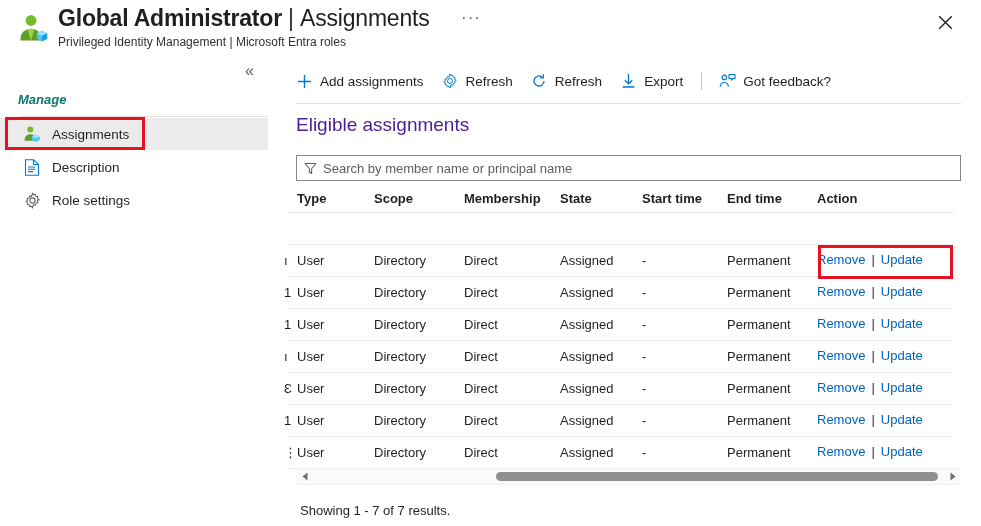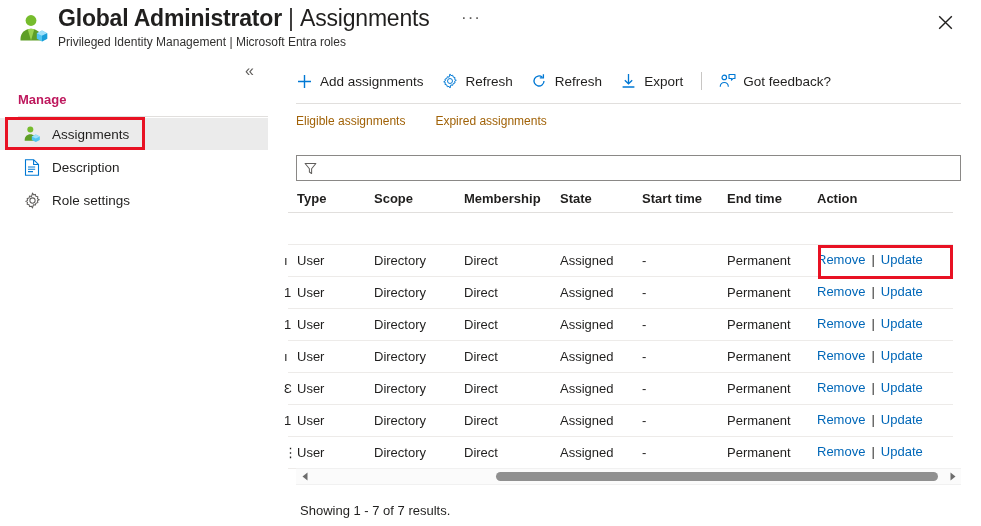--- a/index.html
+++ b/index.html
@@ -36,21 +36,21 @@
   }
   .close-btn svg { display: block; margin: 7px 0 0 7px; }
 
   
   .collapse-btn {
     position: absolute; left: 245px; top: 63px;
     font-size: 16px; color: #605e5c; cursor: pointer; line-height: 16px;
   }
   .nav-group-title {
     position: absolute; left: 18px; top: 92px;
-    font-size: 13px; font-weight: 700; color: #be185d;
+    font-size: 13px; font-weight: 700; color: #0f766e; font-style: italic;
   }
   .nav-sep {
     position: absolute; left: 18px; top: 116px; width: 250px; height: 1px;
     background: #e1dfdd;
   }
   .nav-item {
     position: absolute; left: 0; width: 268px; height: 32px;
     display: flex; align-items: center; cursor: pointer;
   }
   .nav-item .ni-icon {
@@ -80,22 +80,22 @@
   .tb-divider { width: 1px; height: 18px; background: #c8c6c4; margin: 0 17px 0 0; }
 
   .hdr-rule {
     position: absolute; left: 296px; top: 103px; width: 665px; height: 1px;
     background: #e1dfdd;
   }
 
   
   .tabs { position: absolute; left: 296px; top: 114px; height: 32px; display: flex; }
   .tab {
-    position: relative; margin-right: 30px; font-size: 12px;
-    color: #a16207; cursor: pointer; white-space: nowrap; padding-bottom: 9px;
+    position: relative; margin-right: 30px; font-size: 19px;
+    color: #4c1d95; cursor: pointer; white-space: nowrap; padding-bottom: 9px;
   }
   .tab.active { font-weight: 700; }
   .tab.active:after {
     content: ""; position: absolute; left: 0; right: 0; bottom: 0;
     height: 2px; background: #0078d4;
   }
 
   
   .search-box {
     position: absolute; left: 296px; top: 155px; width: 665px; height: 26px;
@@ -274,29 +274,29 @@
         </svg>
       </span>
       <span class="tb-lbl">Got feedback?</span>
     </div>
   </div>
 
   <div class="hdr-rule"></div>
 
   <div class="tabs">
     <div class="tab">Eligible assignments</div>
-    <div class="tab">Expired assignments</div>
   </div>
 
   <div class="search-box">
     <span class="s-ico">
       <svg width="13" height="13" viewBox="0 0 14 14">
         <path d="M1.2 1.6h11.6L8.2 7.3v5.1l-2.4-1.6V7.3z" fill="none" stroke="#605e5c" stroke-width="1.1" stroke-linejoin="round"></path>
       </svg>
     </span>
+    <input type="text" placeholder="Search by member name or principal name" style="">
   </div>
 
   <div class="tbl">
     <div class="tbl-head">
       <div class="th" style="left:9px">Type</div>
       <div class="th" style="left:86px">Scope</div>
       <div class="th" style="left:176px">Membership</div>
       <div class="th" style="left:272px">State</div>
       <div class="th" style="left:354px">Start time</div>
       <div class="th" style="left:439px">End time</div>

